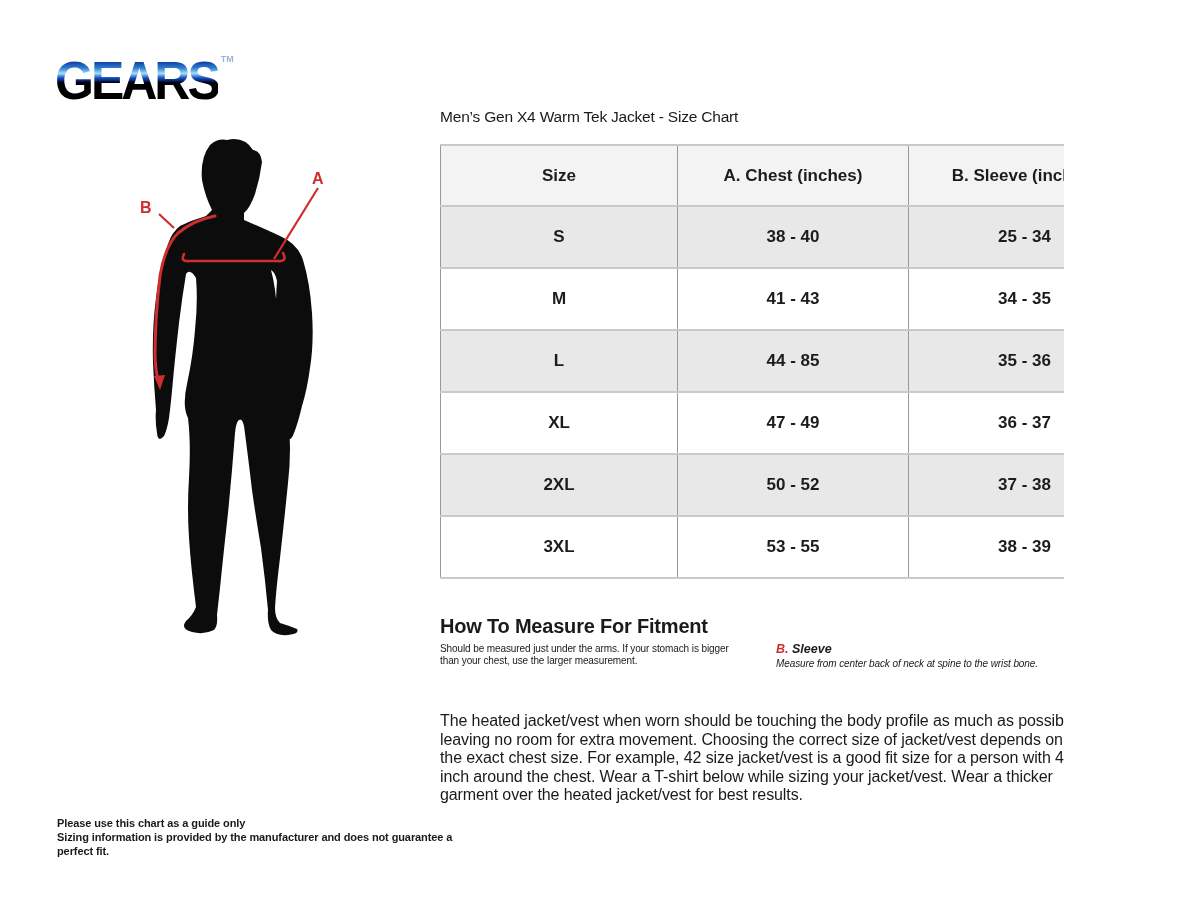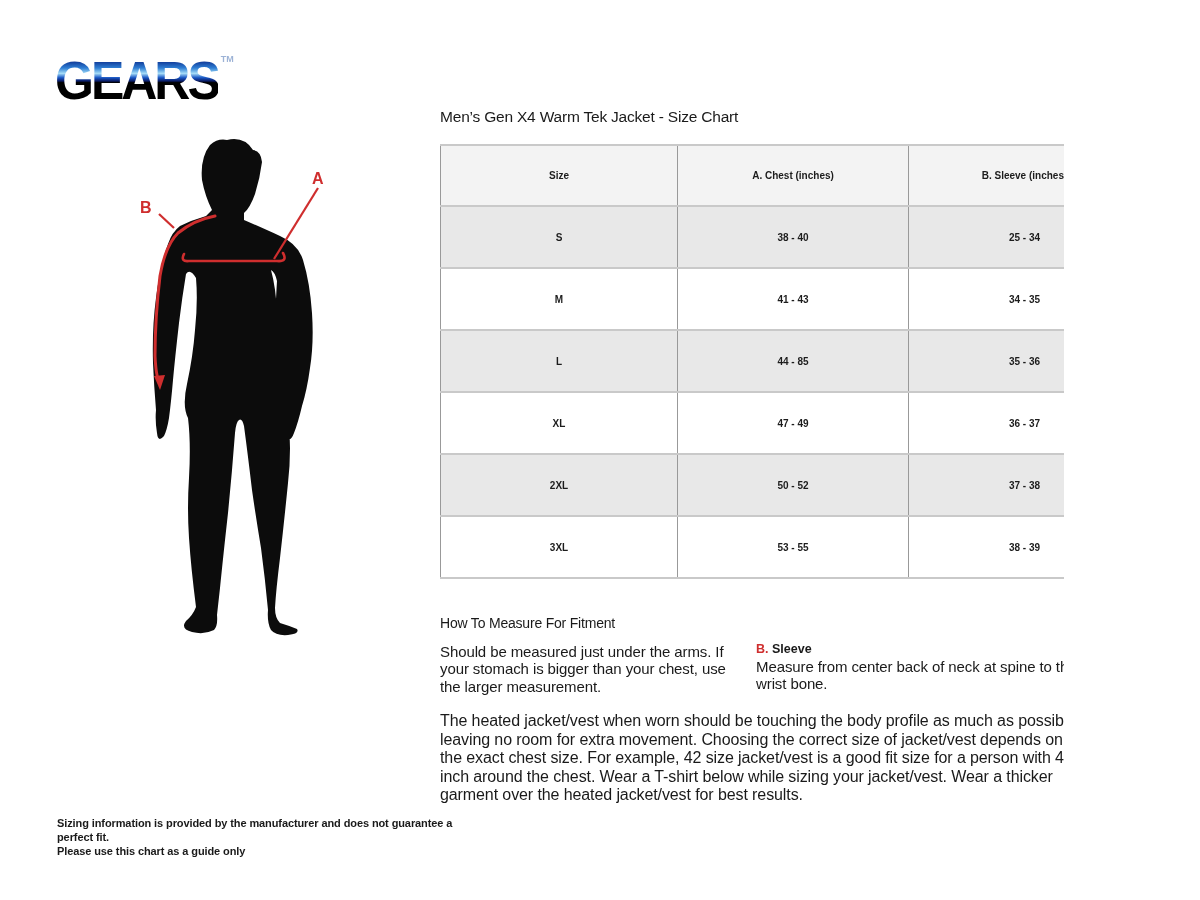--- a/index.html
+++ b/index.html
@@ -22,37 +22,37 @@
 
   
   .main { position:absolute; left:440px; top:108px; width:700px; }
   .chart-title { font-size:15.5px; font-weight:400; letter-spacing:-0.2px; }
 
   table.size-table { border-collapse:collapse; width:700px; margin-top:18px; table-layout:fixed; }
   .size-table th, .size-table td{
     border-left:1px solid #999; border-right:1px solid #999;
     border-top:2px solid #c9c9c9; border-bottom:2px solid #c9c9c9;
     text-align:center; vertical-align:middle;
-    font-size:10px; font-weight:700; color:#1c1c1c;
+    font-size:17px; font-weight:700; color:#1c1c1c;
   }
   .size-table { border:1px solid #8f8f8f; }
   .size-table th { height:61px; background:#f3f3f3; }
   .size-table td { height:62px; background:#ffffff; }
   .size-table tbody tr:nth-child(odd) td { background:#e8e8e8; }
   .col-size { width:237px; } .col-chest { width:231px; } .col-sleeve { width:232px; }
 
   
   .measure { position:absolute; left:440px; top:615px; width:700px; }
-  .measure-heading { font-size:14px; font-weight:400; letter-spacing:-0.2px; margin-bottom:7px; }
+  .measure-heading { font-size:20px; font-weight:700; letter-spacing:-0.2px; margin-bottom:7px; }
   .measure-item { position:absolute; top:27px; }
   .measure-item.item-a { left:0; width:305px; }
-  .measure-item.item-b { left:316px; width:330px; }
+  .measure-item.item-b { left:336px; width:330px;font-style:italic; }
   .measure-item-title { font-size:12.5px; font-weight:700; line-height:1.2; }
   .letter-red { color:#cf2e2e; }
-  .measure-item-desc { font-size:15px; line-height:1.16; letter-spacing:-0.1px; margin-top:1px; }
+  .measure-item-desc { font-size:10px; line-height:1.16; letter-spacing:-0.1px; margin-top:1px; }
 
   
   .note { position:absolute; left:440px; top:710px; width:648px; }
   .note-heading { font-size:12.5px; font-weight:700; line-height:1.2; }
   .note-text { font-size:16px; line-height:1.16; letter-spacing:-0.1px; margin-top:2px; }
 
   
   .footer { position:absolute; left:57px; top:817px; width:430px; }
   .footer-line { font-size:11px; font-weight:700; line-height:1.27; letter-spacing:-0.1px; }
 </style>
@@ -170,17 +170,17 @@
       </div>
       <div class="measure-item-desc">Measure from center back of neck at spine to the wrist bone.</div>
     </div>
   </div>
 
   <div class="note">
     <div class="note-text">The heated jacket/vest when worn should be touching the body profile as much as possible leaving no room for extra movement. Choosing the correct size of jacket/vest depends on the exact chest size. For example, 42 size jacket/vest is a good fit size for a person with 42 inch around the chest. Wear a T-shirt below while sizing your jacket/vest. Wear a thicker garment over the heated jacket/vest for best results.</div>
   </div>
 
   <div class="footer">
+    <div class="footer-line">Please use this chart as a guide only</div>
     <div class="footer-line">Sizing information is provided by the manufacturer and does not guarantee a perfect fit.</div>
-    <div class="footer-line">Please use this chart as a guide only</div>
   </div>
 
 </div>
 
 </body></html>

